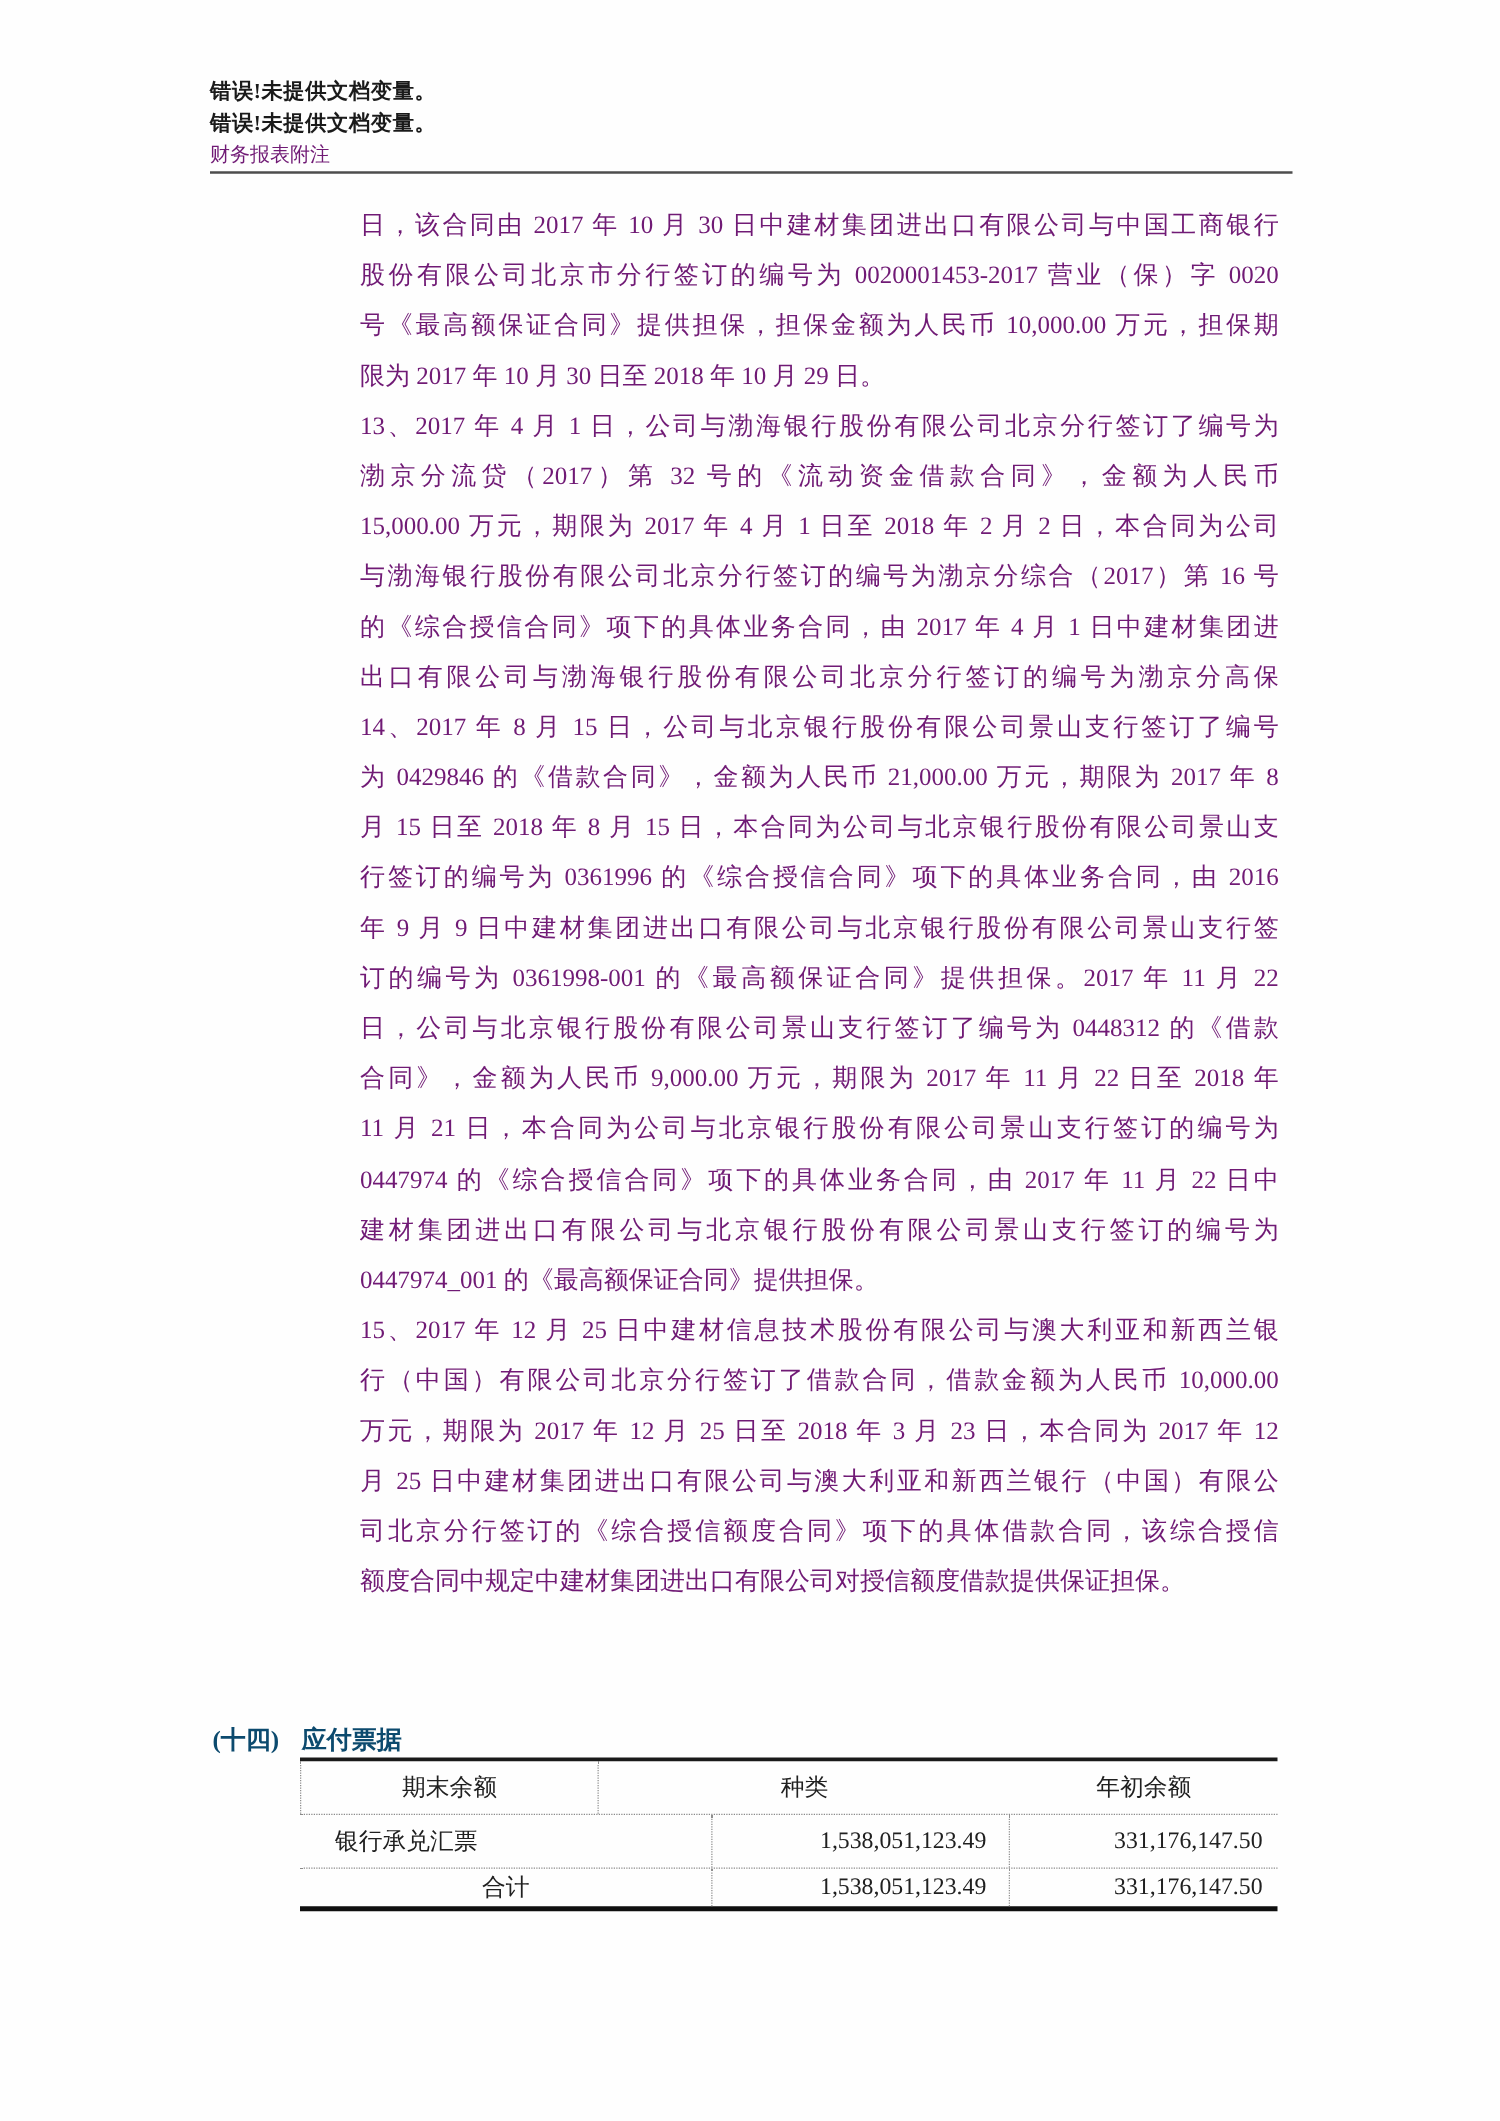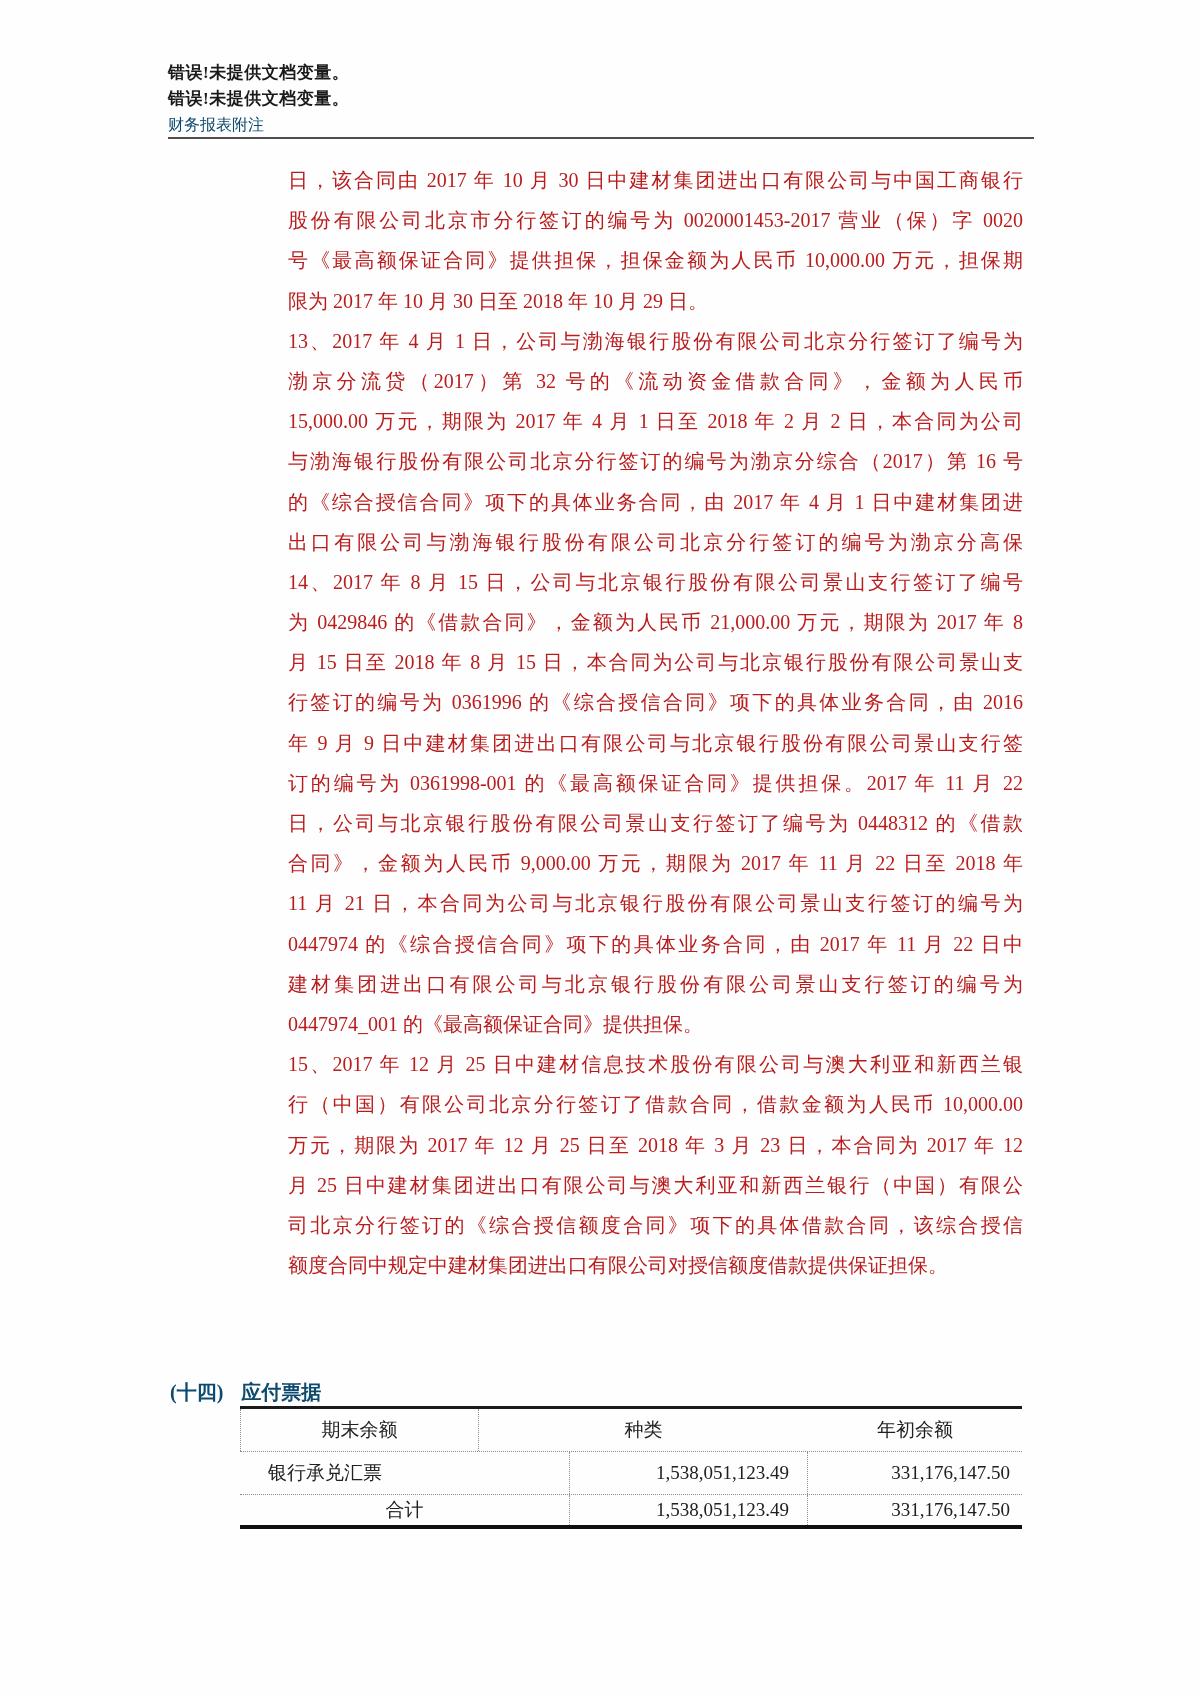--- a/index.html
+++ b/index.html
@@ -21,35 +21,35 @@
   .doc-header .err-line {
     font-weight: bold;
     font-size: 17px;
     line-height: 26px;
     color: #1a1a1a;
     letter-spacing: 0.5px;
   }
   .doc-header .note-line {
     font-size: 16px;
     line-height: 26px;
-    color: #0c4a6e;
+    color: #701a75;
   }
   .header-rule {
     position: absolute; left: 168px; top: 137px;
     width: 866px; height: 2px;
     background: #4d4d4d;
   }
 
   
   .body-text {
     position: absolute;
     left: 288px; top: 160px;
     width: 735px;
     font-size: 20px;
-    color: #b91c1c;
+    color: #701a75;
   }
   .para { margin: 0; }
   .tline {
     height: 40.2px;
     line-height: 40.2px;
     text-align: justify;
     text-align-last: justify;
     overflow: hidden;
   }
   .tline.last { text-align-last: left; }

